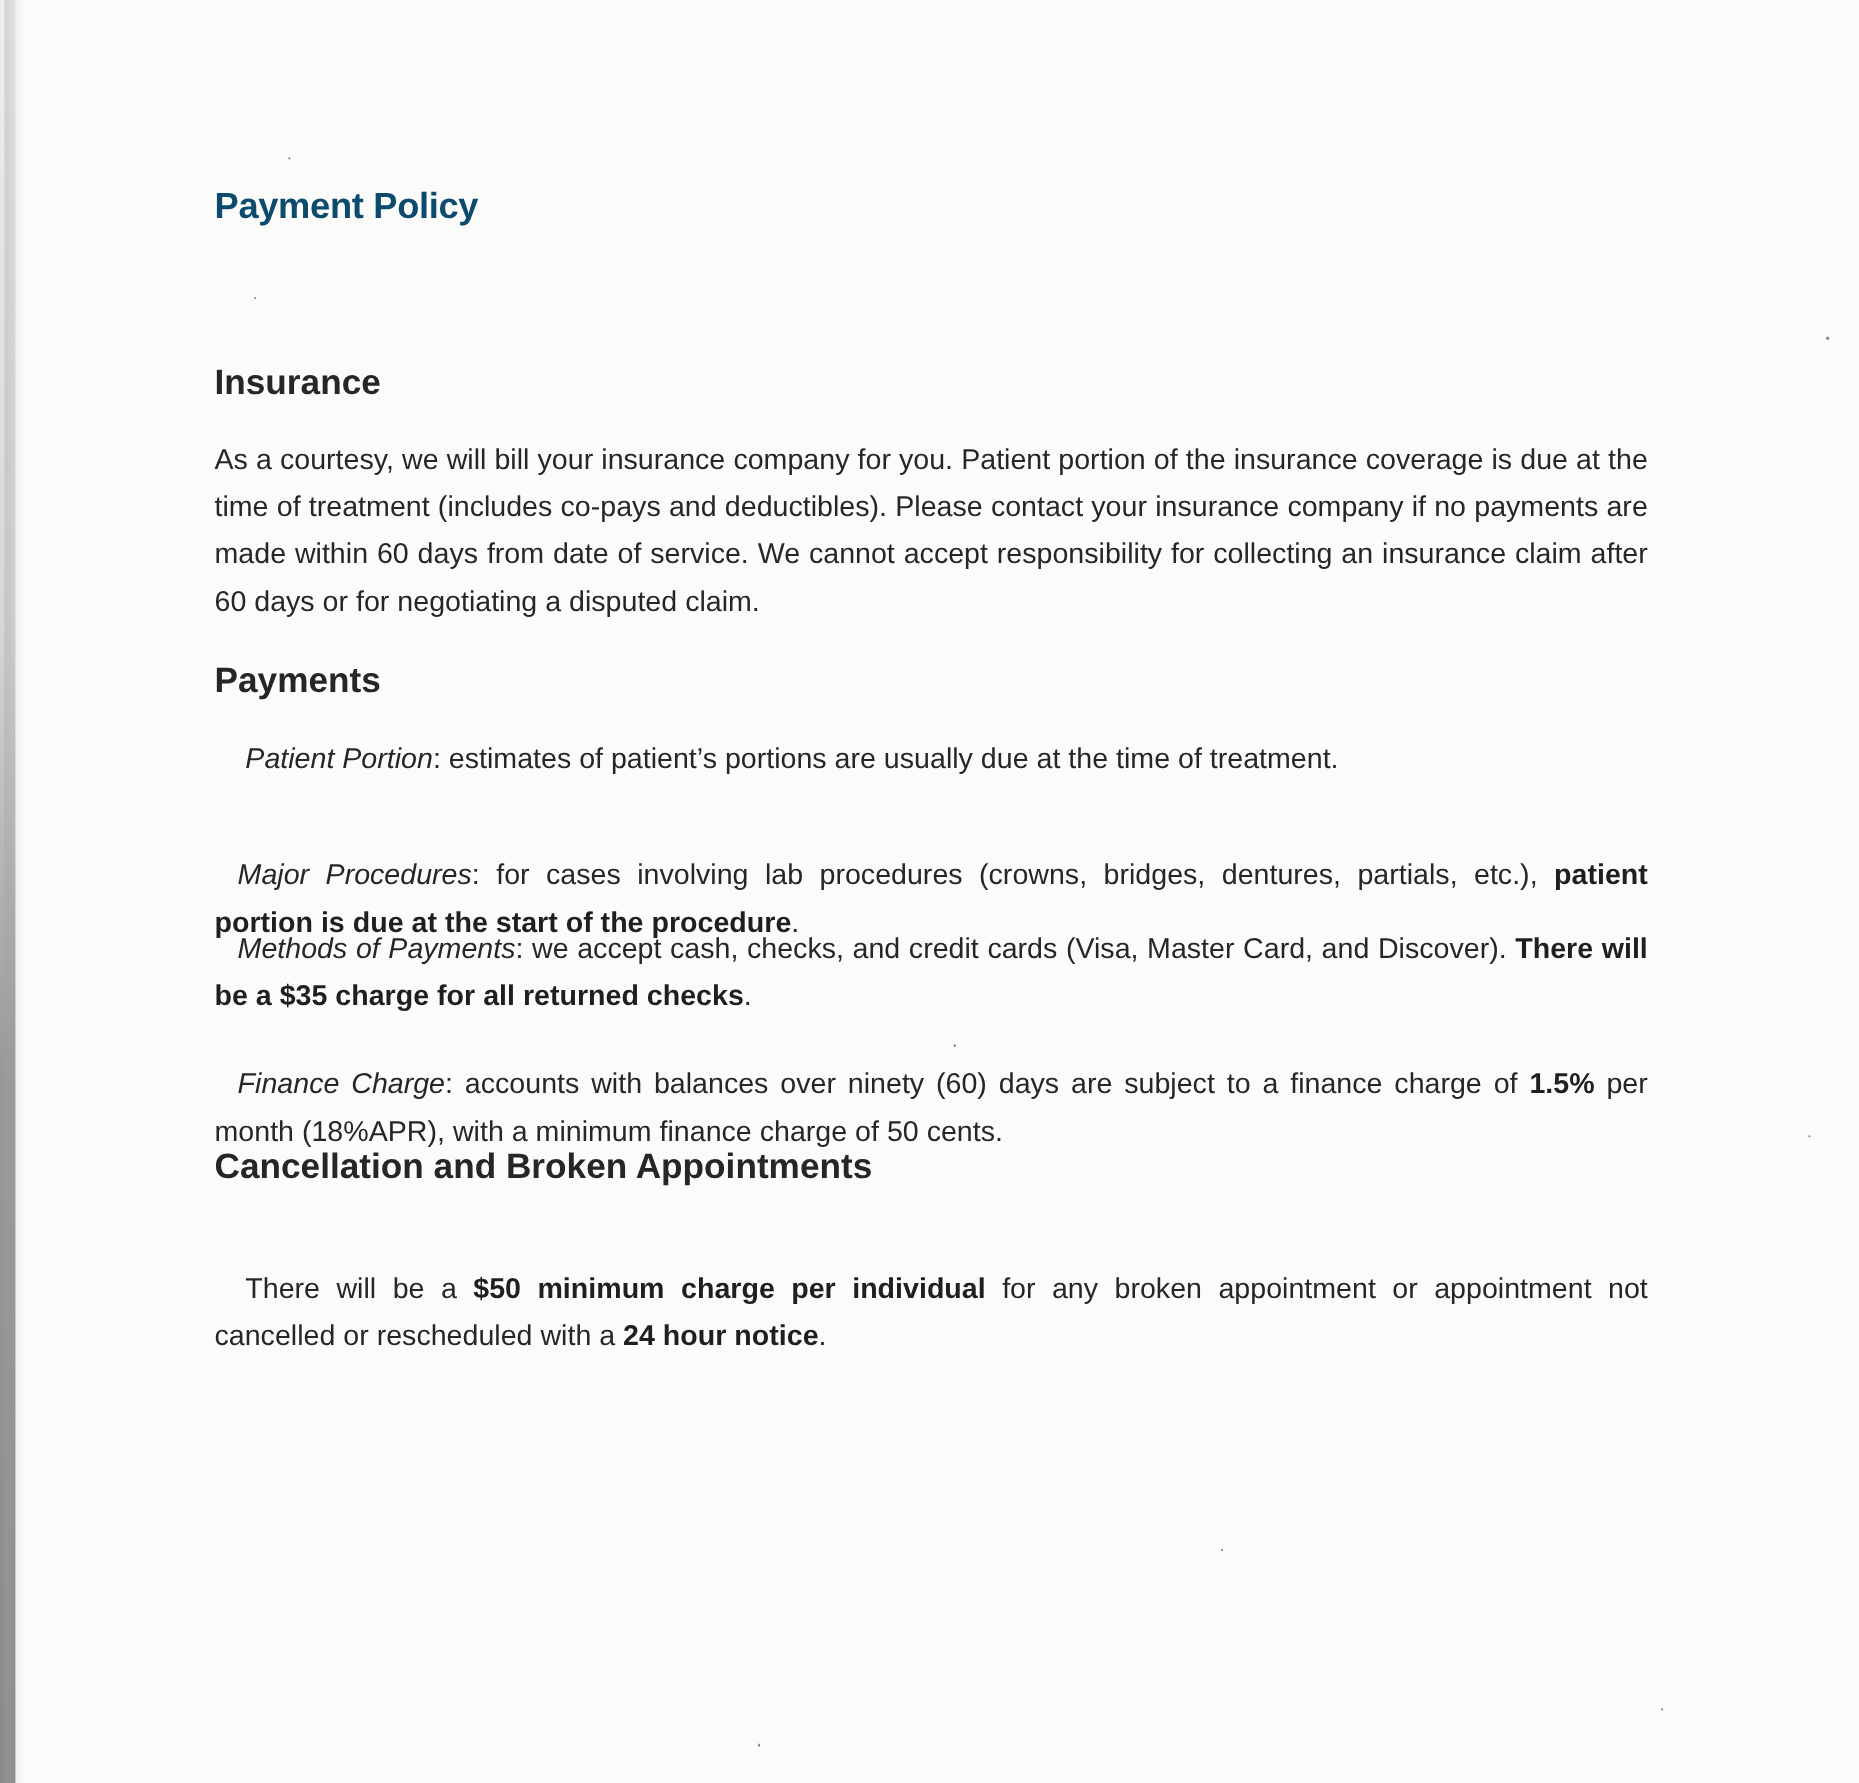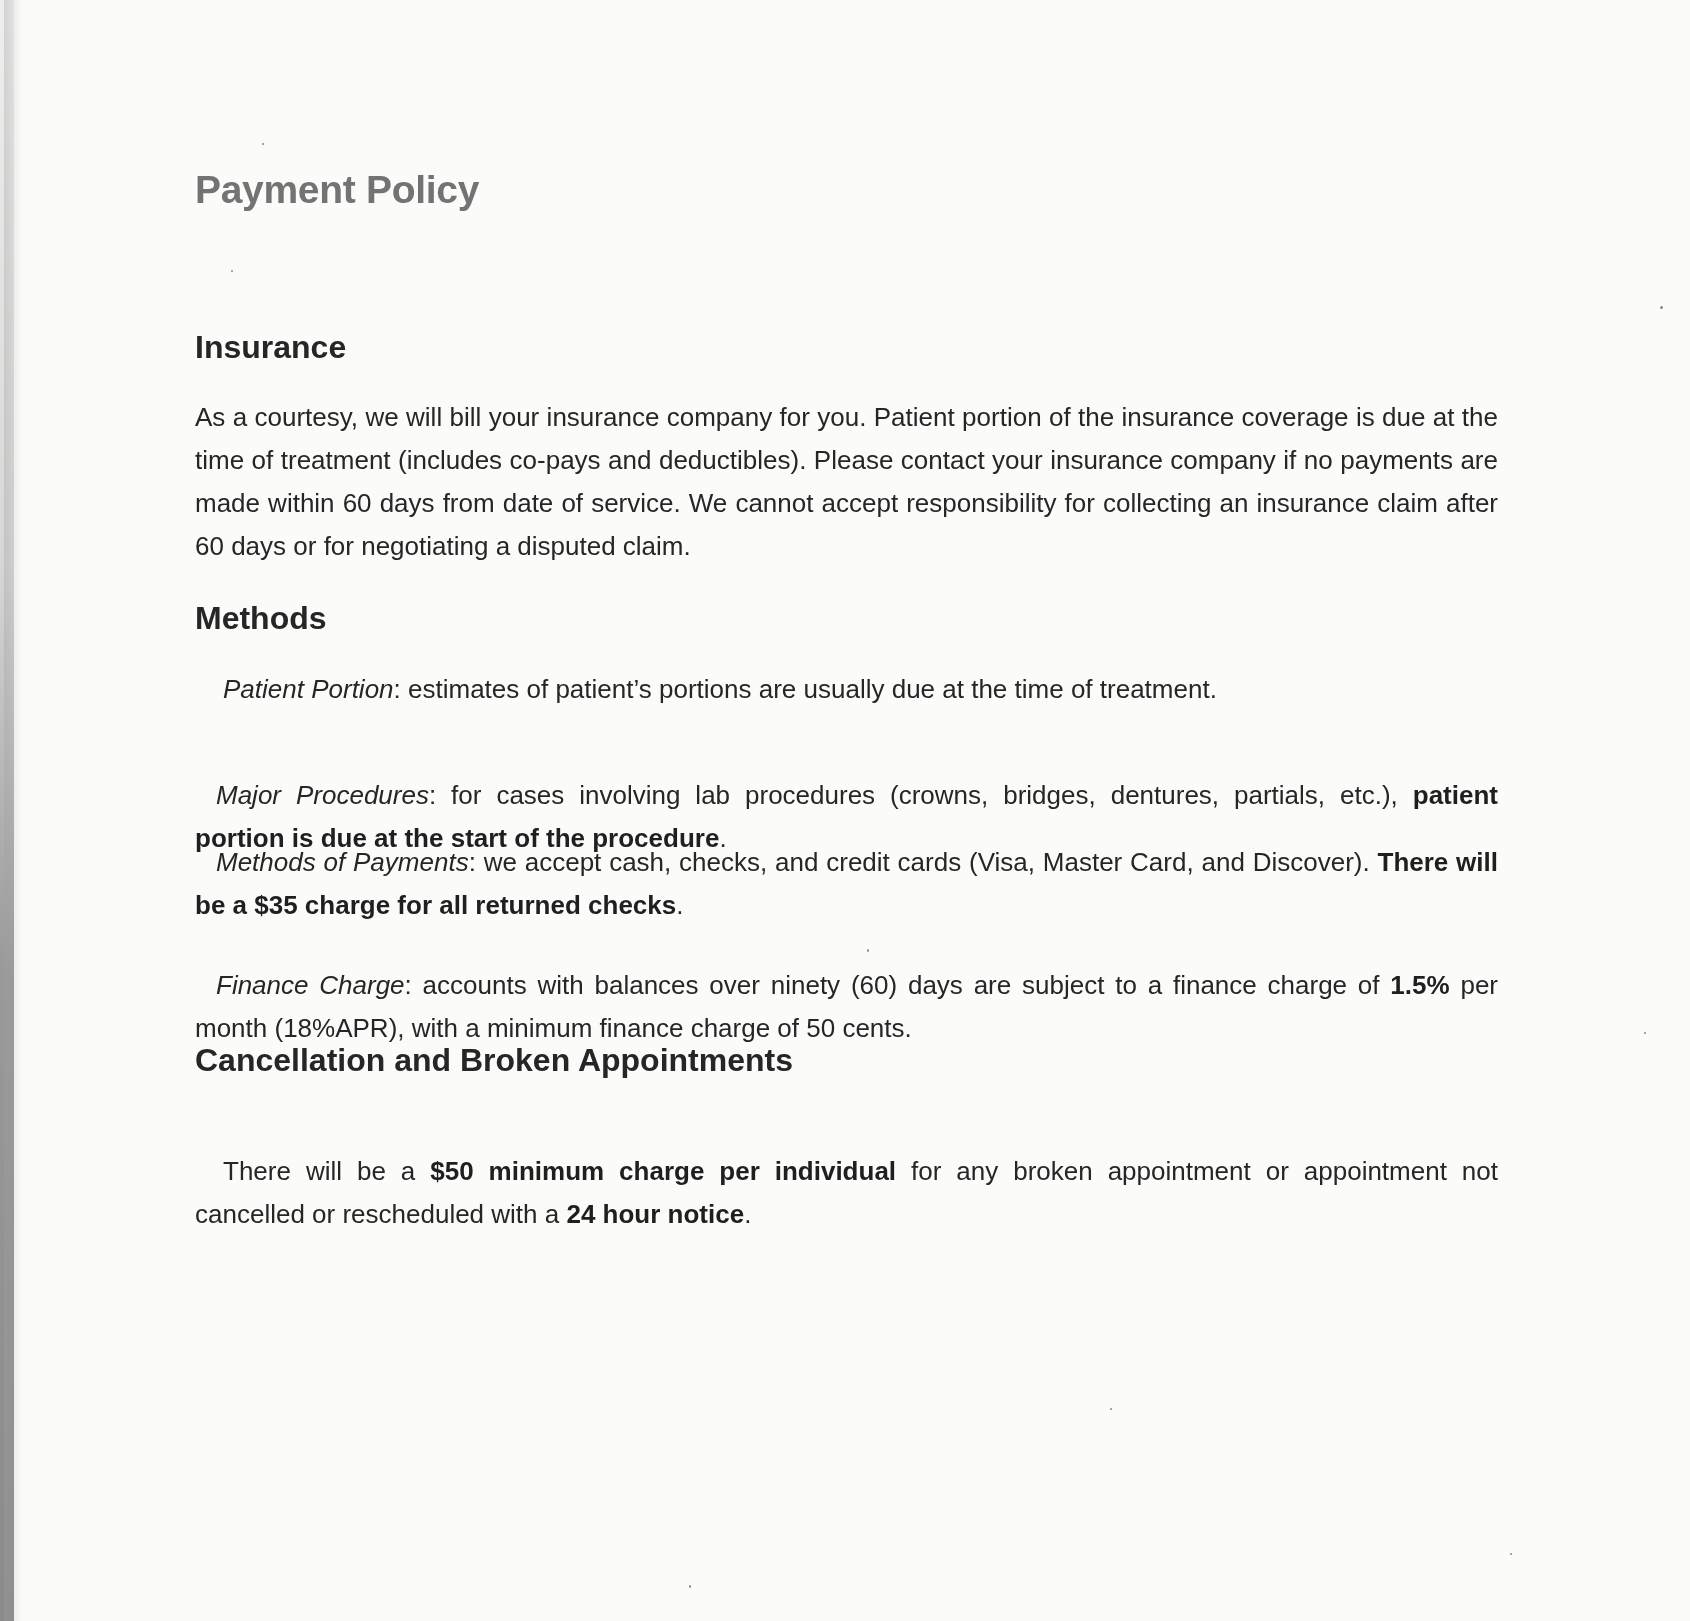--- a/index.html
+++ b/index.html
@@ -42,23 +42,23 @@
     position: absolute;
     left: 195px;
     top: 0;
     width: 1303px;
   }
   h1 {
     position: absolute;
     top: 168px;
     left: 0;
     margin: 0;
-    font-size: 39px;
+    font-size: 33px;
     font-weight: bold;
-    color: #737373;
+    color: #0c4a6e;
     letter-spacing: -0.3px;
   }
   .section-heading {
     position: absolute;
     left: 0;
     margin: 0;
     font-size: 32px;
     font-weight: bold;
     color: #262626;
   }
@@ -90,21 +90,21 @@
 <span class="speck" style="left:1510px;top:1553px;width:2px;height:2px;"></span>
 <span class="speck" style="left:689px;top:1585px;width:2px;height:3px;"></span>
 
 <div class="page">
 
   <h1>Payment Policy</h1>
 
   <h2 class="section-heading" style="top:329px;">Insurance</h2>
   <p class="para" style="top:396px;">As a courtesy, we will bill your insurance company for you.  Patient portion of the insurance coverage is due at the time of treatment (includes co-pays and deductibles).  Please contact your insurance company if no payments are made within 60 days from date of service.  We cannot accept responsibility for collecting an insurance claim after 60 days or for negotiating a disputed claim.</p>
 
-  <h2 class="section-heading" style="top:600px;">Methods</h2>
+  <h2 class="section-heading" style="top:600px;">Payments</h2>
 
   <p class="para indent1" style="top:668px;">
     <span class="lbl">Patient Portion</span><span>:  estimates of patient’s portions are usually due at the time of treatment.</span>
   </p>
 
   <p class="para indent2" style="top:774px;">
     <span class="lbl">Major Procedures</span><span>:  for cases involving lab procedures (crowns, bridges, dentures, partials, etc.), </span><b>patient portion is due at the start of the procedure</b><span>.</span>
   </p>
 
   <p class="para indent2" style="top:841px;">

